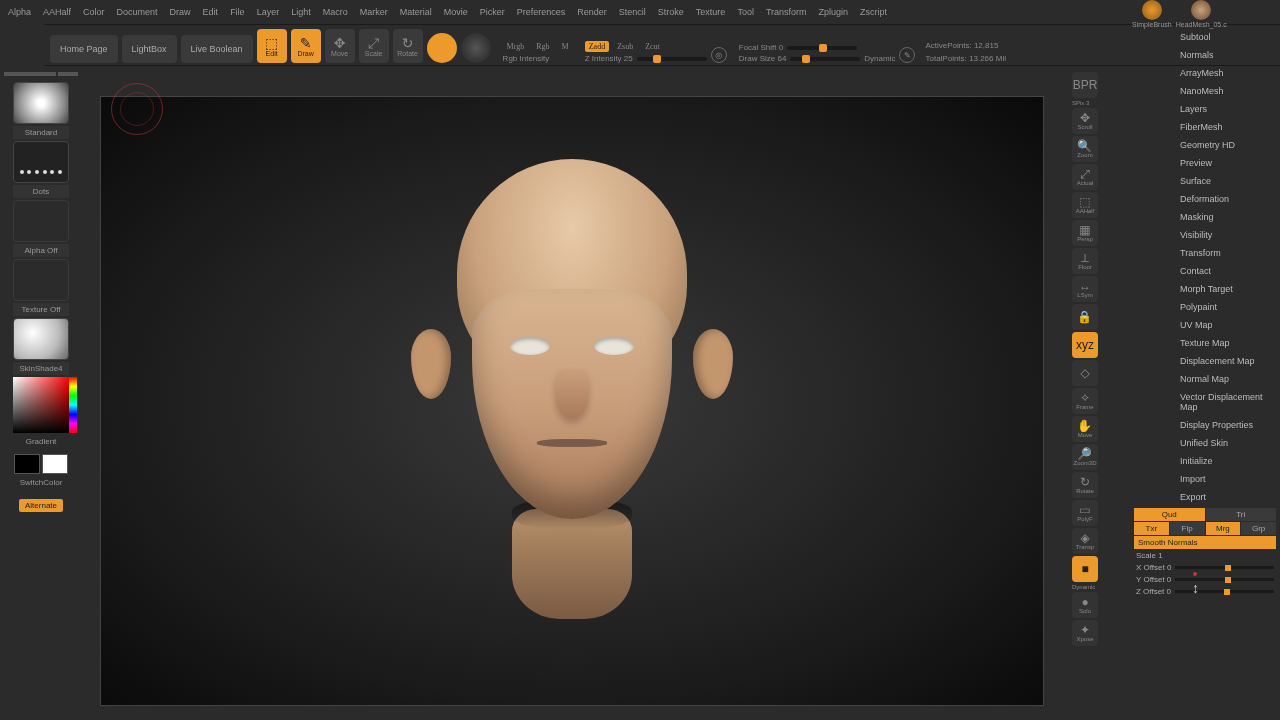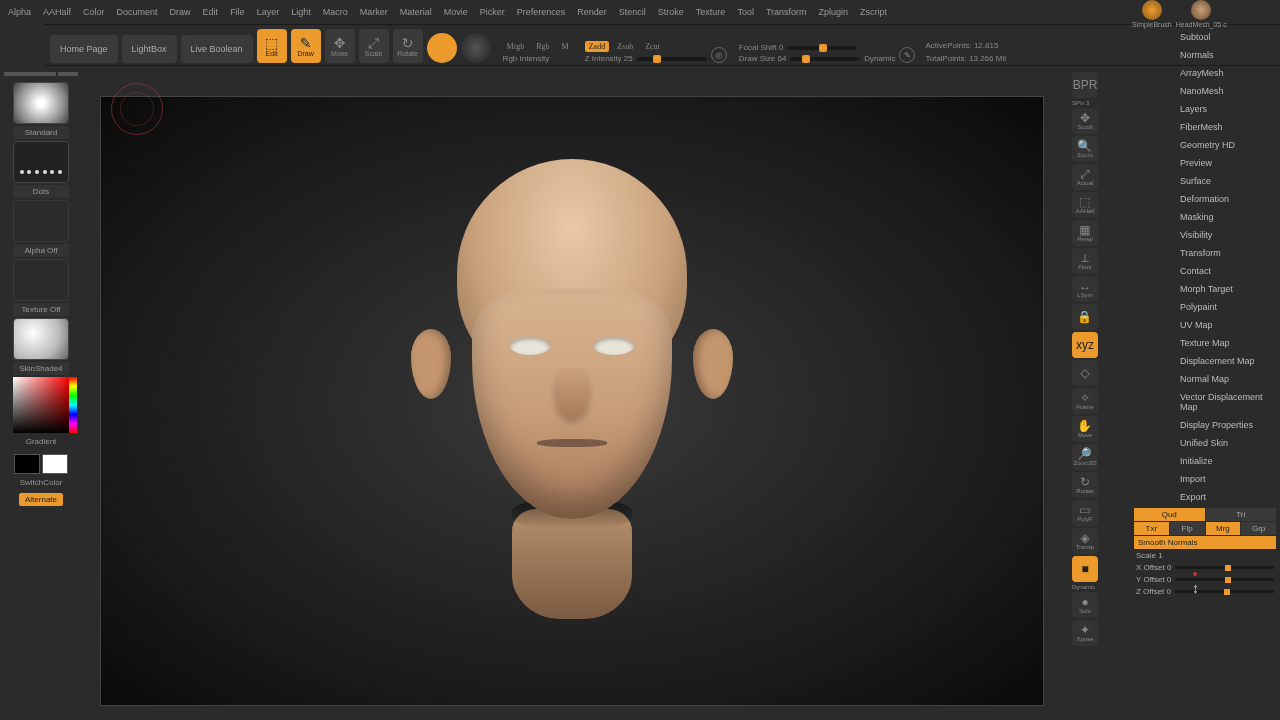--- a/index.html
+++ b/index.html
@@ -29,21 +29,21 @@
   .dots-row { position: absolute; width: 100%; bottom: 8px; display: flex; justify-content: space-around; padding: 0 4px; }
   .dot { width: 4px; height: 4px; background: #ddd; border-radius: 50%; }
   .dot:nth-child(4),.dot:nth-child(5),.dot:nth-child(6) { height: 4px; margin-bottom: -2px; }
   .panel-label { font-size: 8px; color: #999; padding: 2px; text-align: center; width: 56px; background: #333; }
   .empty-thumb { width: 56px; height: 42px; background: #2b2b2b; border: 1px solid #3a3a3a; border-radius: 4px; }
   .color-picker { width: 56px; height: 56px; position: relative; background: linear-gradient(to right, #fff, #f00); }
   .color-picker::after { content:''; position:absolute; inset:0; background: linear-gradient(to top, #000, transparent); }
   .hue-strip { position:absolute; right:-8px; top:0; width:8px; height:56px; background: linear-gradient(#f00,#ff0,#0f0,#0ff,#00f,#f0f,#f00); }
   .swatch-pair { display: flex; gap: 2px; margin-top: 4px; }
   .swatch { width: 26px; height: 20px; border: 1px solid #555; }
-  .orange-pill { background: #ec9a2c; color: #222; font-size: 8px; padding: 2px 6px; border-radius: 2px; margin-top: 2px; }
+  .orange-pill { background: #ec9a2c; color: #222; font-size: 8px; padding: 2px 6px; border-radius: 2px; margin-top: 8px; }
   
   .canvas { position: absolute; left: 100px; top: 96px; width: 944px; height: 610px; background: radial-gradient(ellipse at center, #3a3a3a 0%, #1a1a1a 70%, #0a0a0a 100%); border: 1px solid #444; }
   .head { position: absolute; left: 50%; top: 48%; transform: translate(-50%, -50%); width: 310px; height: 460px; }
   .skull { position:absolute; left:50%; top:0; transform:translateX(-50%); width:230px; height:230px; background: radial-gradient(ellipse at 50% 30%, #e8c9a8, #c9a27c 60%, #8a6a4c); border-radius: 50% 50% 45% 45%; }
   .face { position:absolute; left:50%; top:130px; transform:translateX(-50%); width:200px; height:230px; background: linear-gradient(#d8b491, #c99f7b 50%, #a87a5a); border-radius: 30% 30% 50% 50% / 20% 20% 70% 70%; box-shadow: inset 0 -20px 30px rgba(0,0,0,0.3); }
   .eye { position:absolute; width:40px; height:18px; background:#e8e4da; border-radius:50%; top:48px; box-shadow: inset 0 2px 4px rgba(0,0,0,0.3); }
   .eye.l { left:38px; } .eye.r { right:38px; }
   .nose { position:absolute; left:50%; top:80px; transform:translateX(-50%); width:34px; height:50px; background: linear-gradient(#caa07c, #a87a5a); border-radius: 30% 30% 50% 50%; box-shadow: 0 4px 6px rgba(0,0,0,0.2); }
   .mouth { position:absolute; left:50%; top:150px; transform:translateX(-50%); width:70px; height:8px; background:#7a5a48; border-radius: 40%; }
   .ear { position:absolute; width:40px; height:70px; background:#c4966e; border-radius:50% 50% 50% 50% / 40% 40% 60% 60%; top:170px; box-shadow: inset -4px 0 8px rgba(0,0,0,0.3); }

